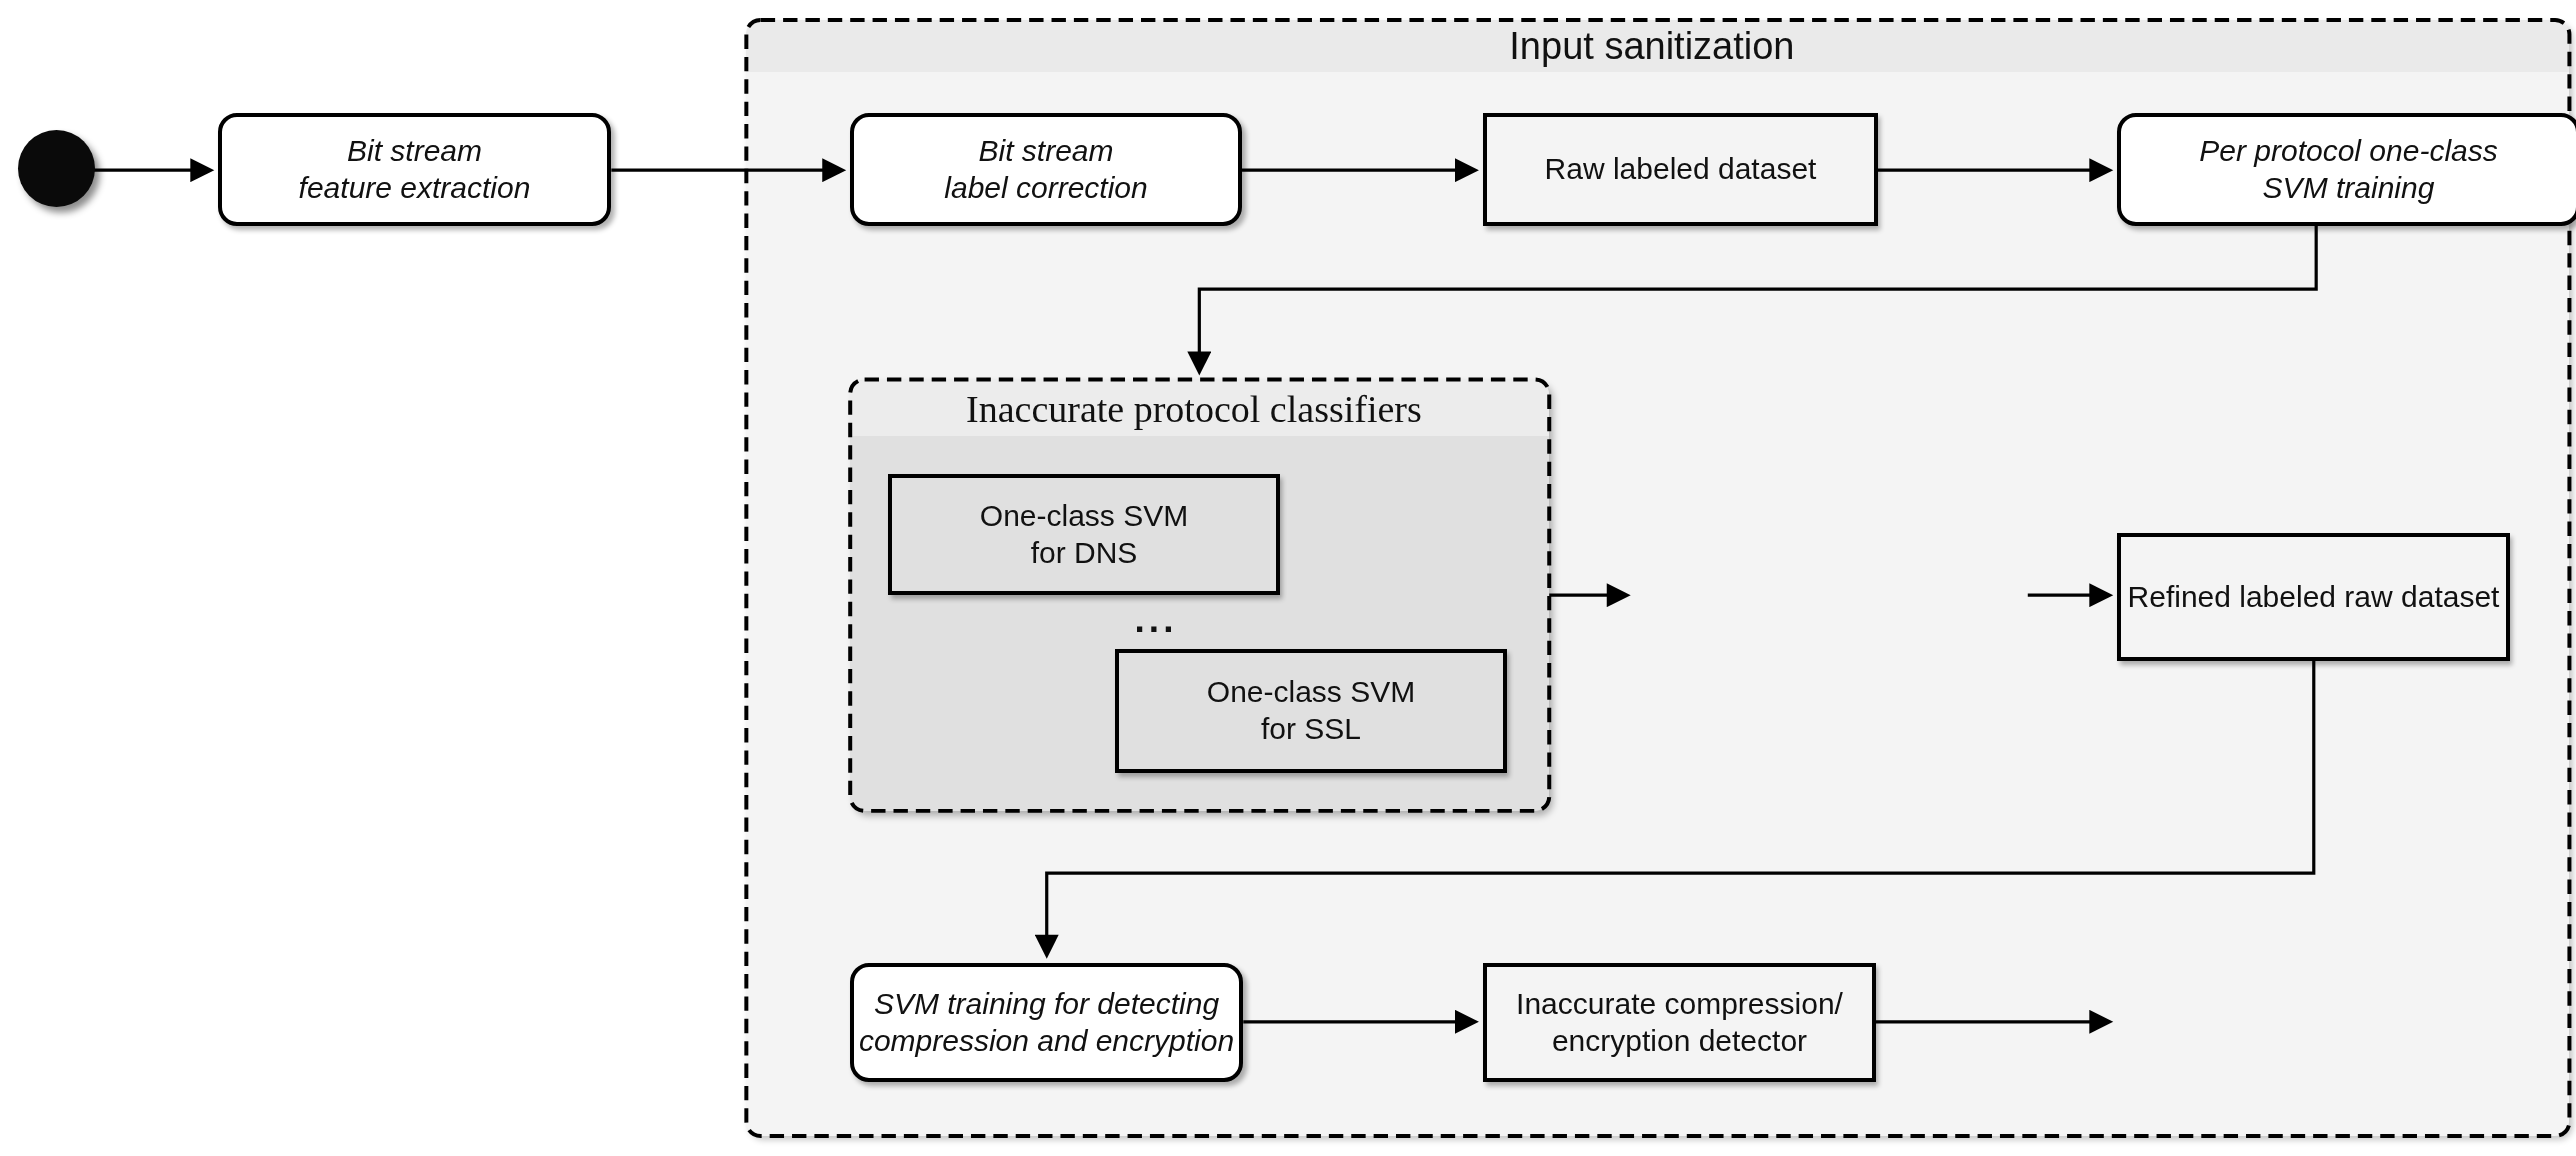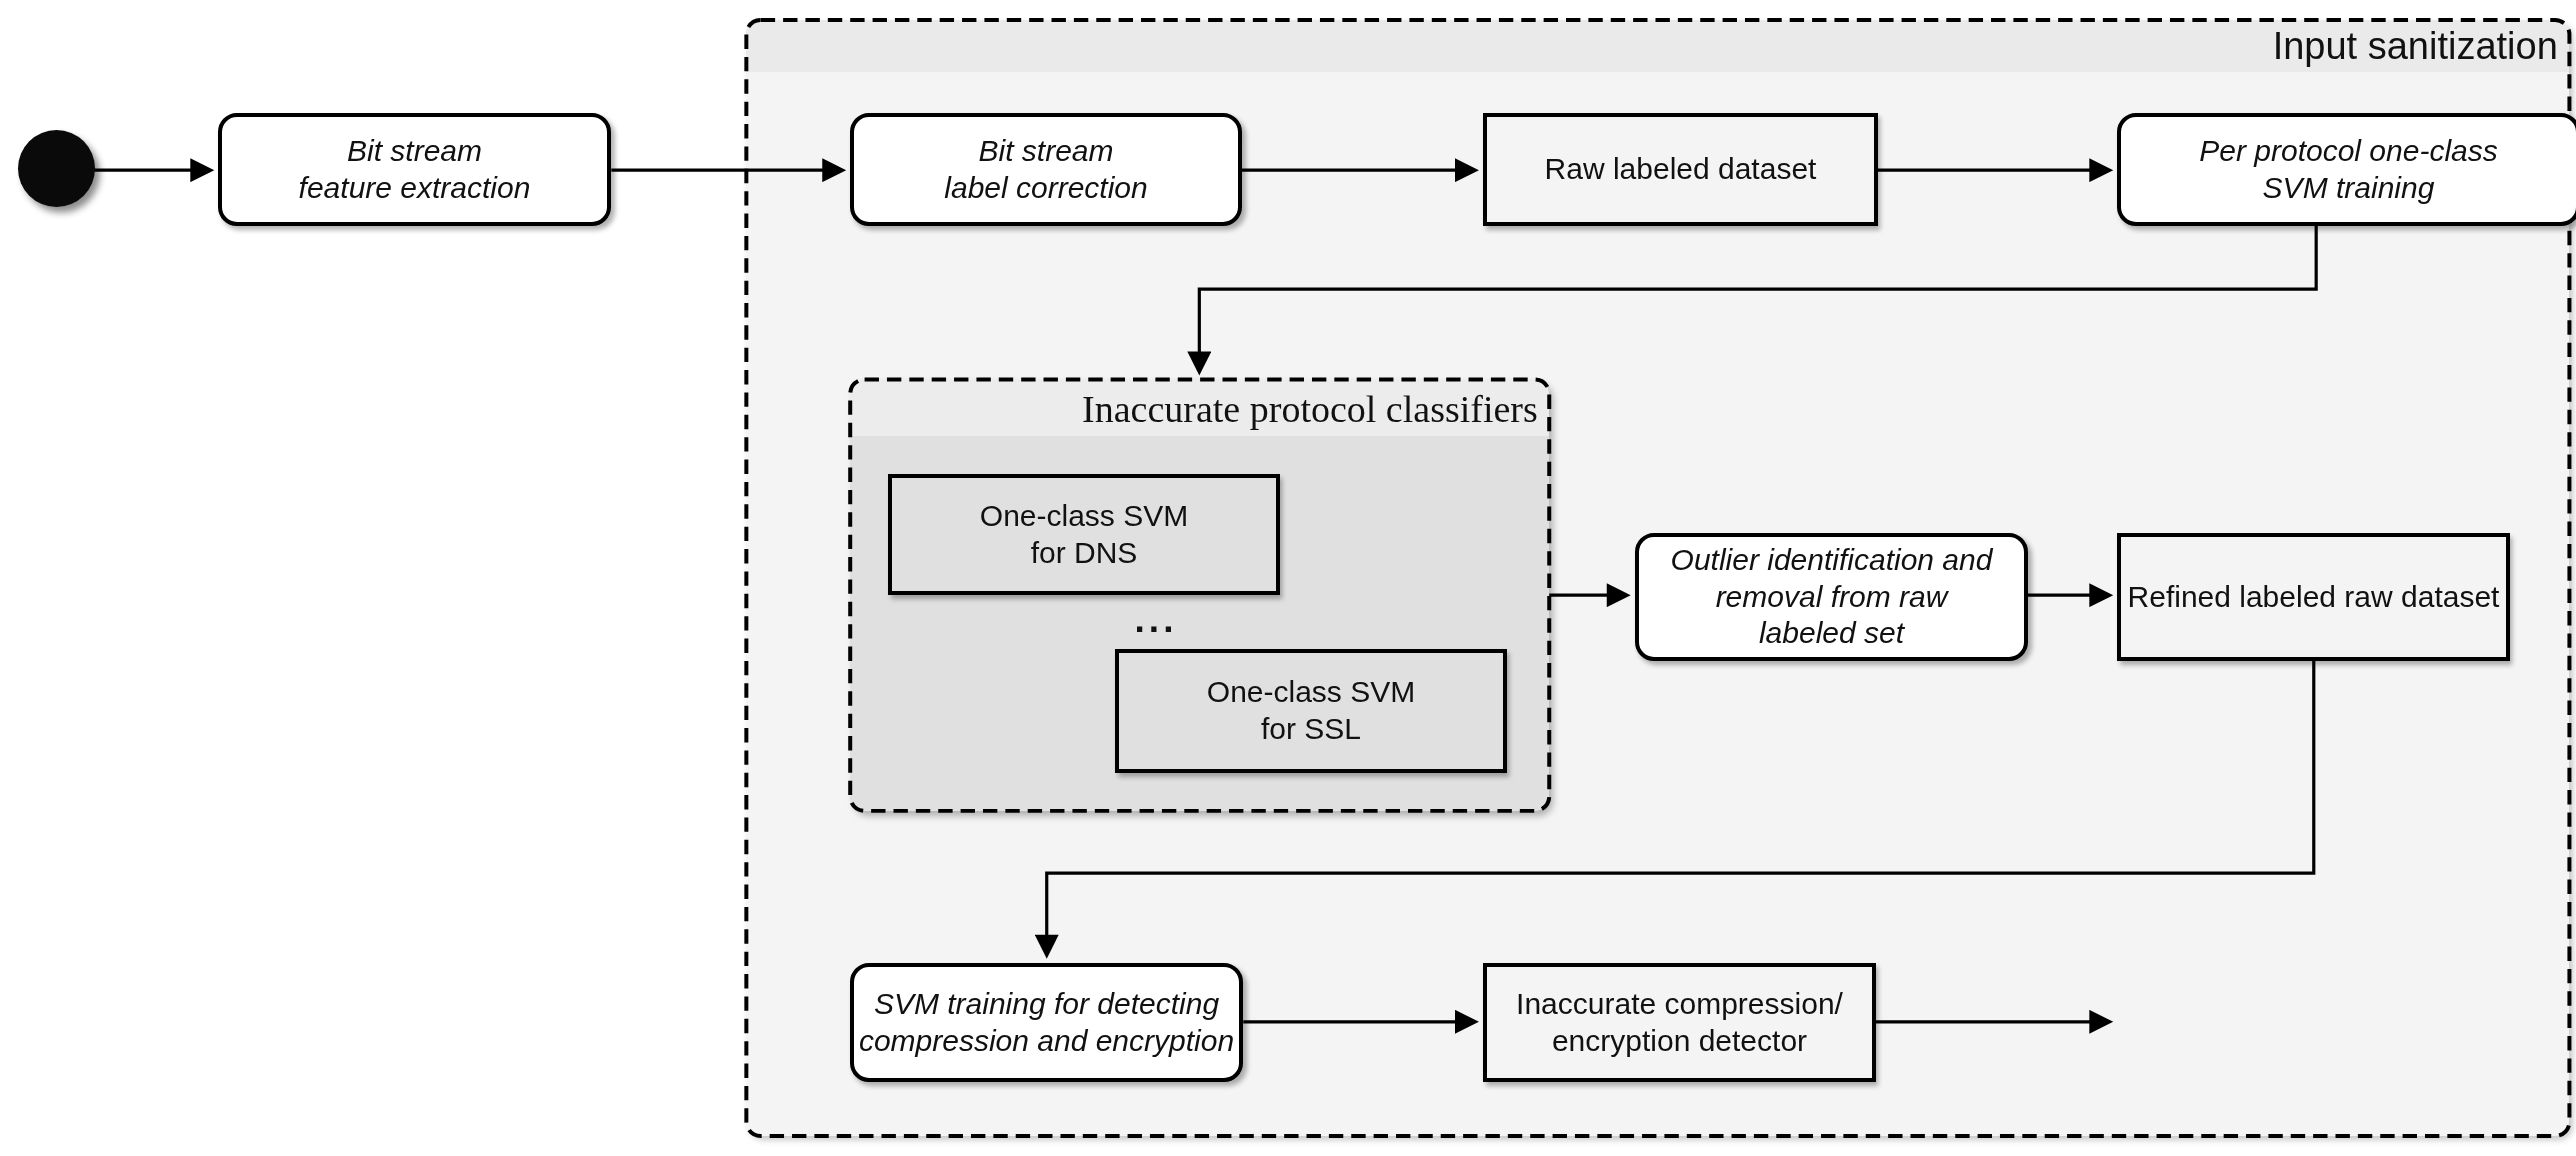--- a/index.html
+++ b/index.html
@@ -39,21 +39,21 @@
     box-shadow: 4px 4.8px 7.2px rgba(0,0,0,0.28);
   }
   .frame-inner .frame-titlebar {
     position: absolute; left: 0; top: 0; right: 0; height: 56px;
     background: #ececec;
     border-radius: 14.4px 14.4px 0 0;
     font-family: Liberation Serif, serif;
   }
   .frame-title {
     position: absolute; right: 11.2px; top: 0; left: 0;
-    text-align: right;
+    text-align: center;
     font-size: 38px;
     color: #111111;
     white-space: nowrap;
   }
   .frame-outer .frame-title { line-height: 53px; }
   .frame-inner .frame-title { line-height: 58px; }
 
   
   #edges {
     position: absolute; left: 0; top: 0;
@@ -172,23 +172,20 @@
 SVM training</div>
 
   <div class="node square-inner" id="node-svm-dns">One-class SVM
 for DNS</div>
 
   <div class="ellipsis">...</div>
 
   <div class="node square-inner" id="node-svm-ssl">One-class SVM
 for SSL</div>
 
-  <div class="node rounded" id="node-outlier-removal">Outlier identification and
-removal from raw
-labeled set</div>
 
   <div class="node square-outer" id="node-refined-dataset">Refined labeled raw dataset</div>
 
   <div class="node rounded" id="node-compression-training">SVM training for detecting
 compression and encryption</div>
 
   <div class="node square-outer" id="node-compression-detector">Inaccurate compression/
 encryption detector</div>
 
 

